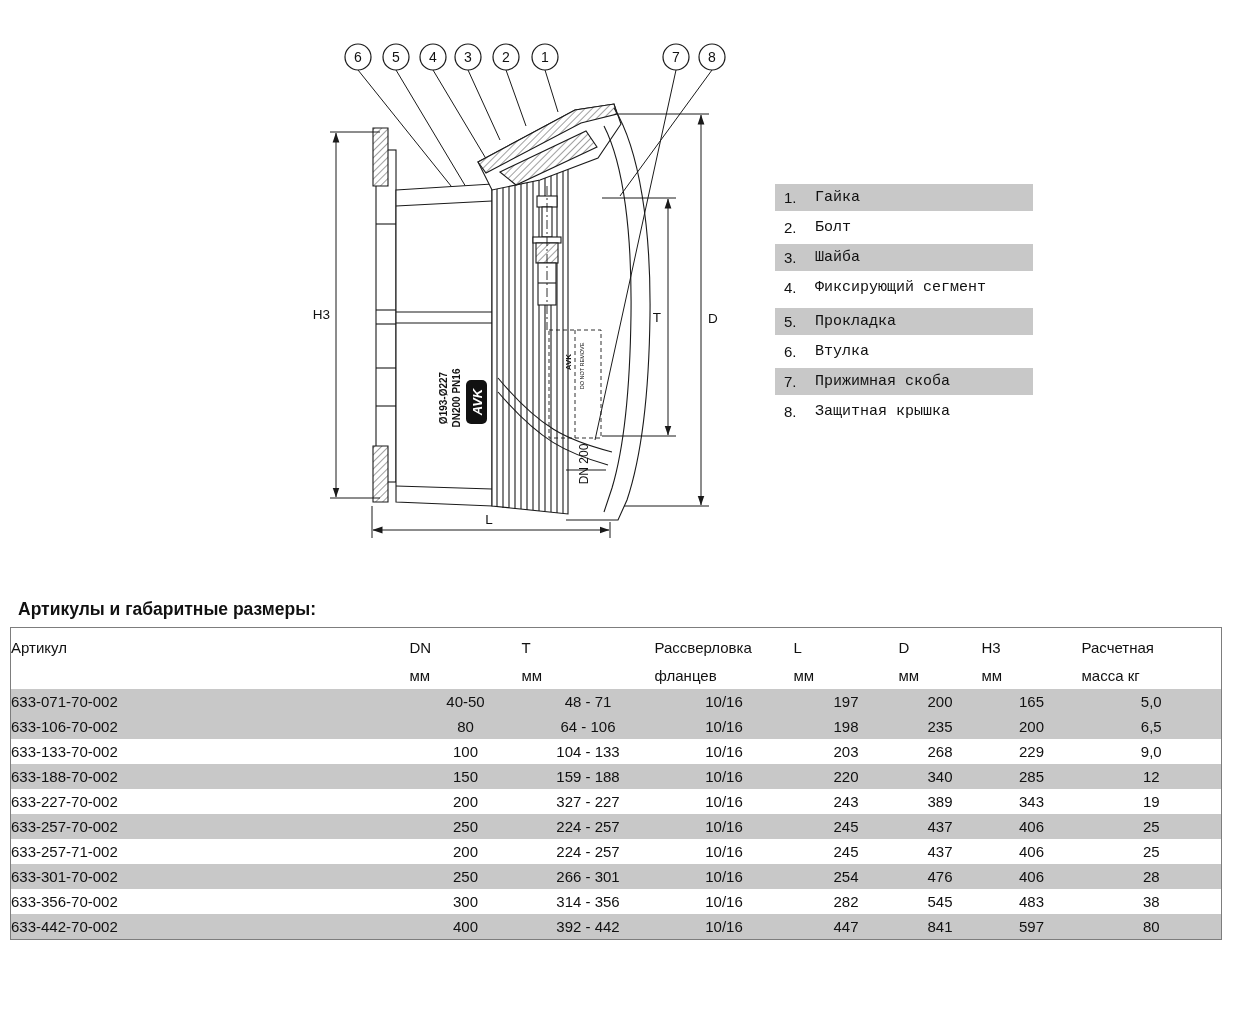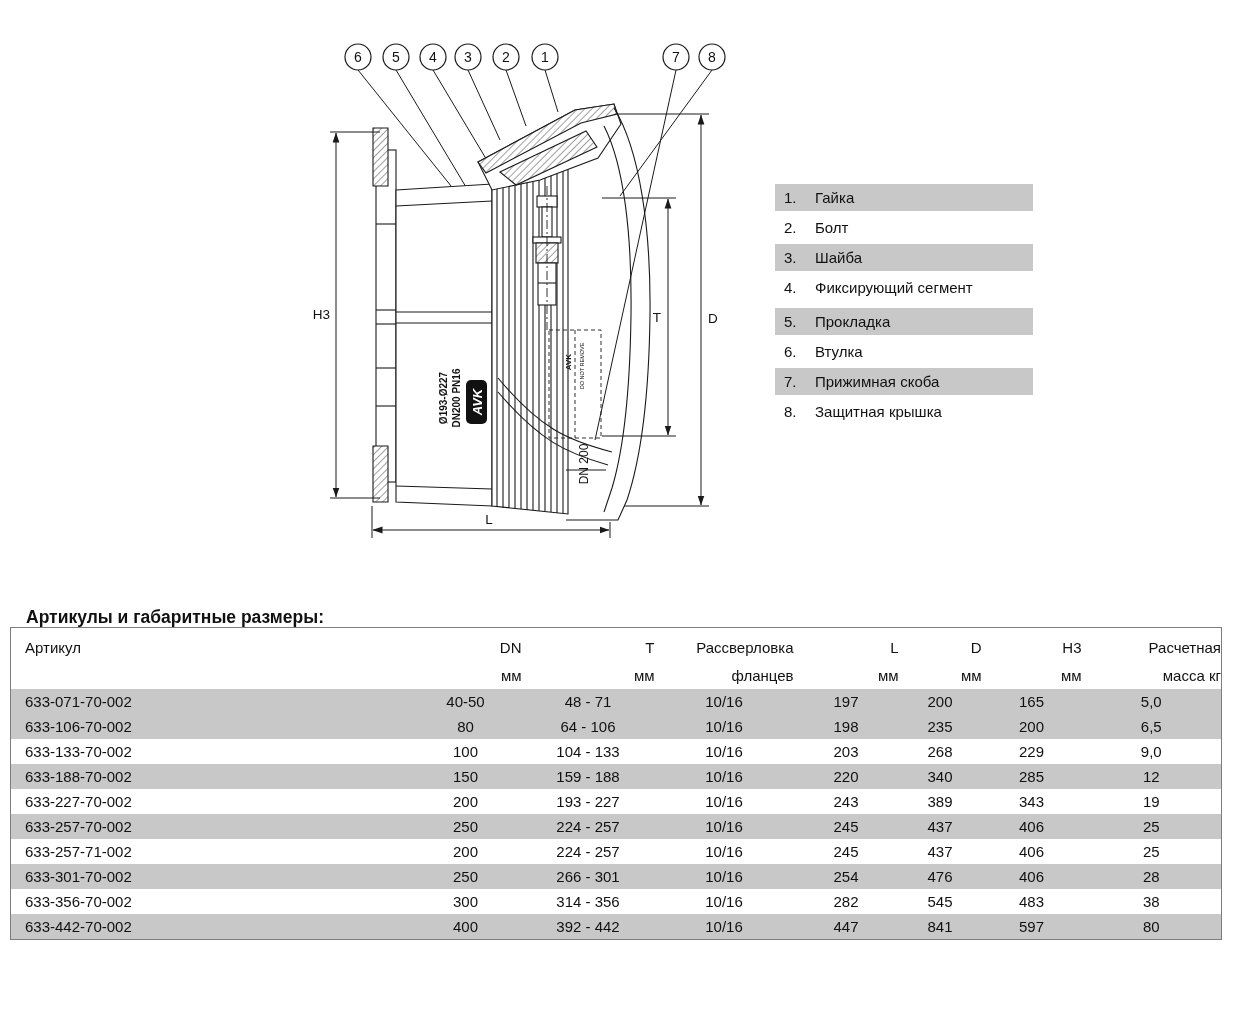--- a/index.html
+++ b/index.html
@@ -14,33 +14,33 @@
   .page{position:absolute;inset:0;}
   .drawing{position:absolute;left:0;top:0;}
   svg text{font-family:"Liberation Sans", sans-serif;}
 
   
   .legend{position:absolute;left:775px;top:184px;width:258px;}
   .legend-row{display:flex;align-items:center;height:27px;margin-bottom:3px;font-size:15px;}
   .legend-row:nth-child(5){margin-top:7px;}
   .legend-row.shaded{background:var(--shade,#c8c8c8);}
   .legend-num{width:40px;padding-left:9px;box-sizing:border-box;}
-  .legend-label{flex:1;}
+  .legend-label{flex:1;font-family:Liberation Mono, monospace;}
 
   
-  .section-title{position:absolute;left:10px;top:591px;margin:16px;font-size:17.5px;font-weight:bold;}
+  .section-title{position:absolute;left:10px;top:591px;margin:8px;font-size:17.5px;font-weight:bold;}
   .spec-table{
     position:absolute;left:10px;top:627px;width:1211px;
     border-collapse:collapse;border:1px solid #7d7d7d;
     font-size:15px;table-layout:fixed;
   }
-  .spec-table th{font-weight:normal;text-align:right;height:27px;padding:0;vertical-align:middle;}
+  .spec-table th{font-weight:normal;text-align:left;height:27px;padding:0;vertical-align:middle;}
   .spec-table thead tr:first-child th{height:30px;padding-top:4px;}
   .spec-table td{text-align:center;height:25px;padding:0;vertical-align:middle;}
-  .spec-table .col-first{text-align:left;padding-left:14px;}
+  .spec-table .col-first{text-align:left;}
   .spec-table tr.shaded{background:var(--shade,#c8c8c8);}
 </style>
 </head>
 <body>
 
 <div class="page">
 
   <svg class="drawing" width="760" height="560" viewBox="0 0 760 560">
     <defs>
       <pattern id="hatch" patternUnits="userSpaceOnUse" width="5" height="5" patternTransform="rotate(45)">
@@ -298,21 +298,21 @@
           <td>159 - 188</td>
           <td>10/16</td>
           <td>220</td>
           <td>340</td>
           <td>285</td>
           <td>12</td>
         </tr>
         <tr>
           <td class="col-first">633-227-70-002</td>
           <td>200</td>
-          <td>193 - 227</td>
+          <td>327 - 227</td>
           <td>10/16</td>
           <td>243</td>
           <td>389</td>
           <td>343</td>
           <td>19</td>
         </tr>
         <tr class="shaded">
           <td class="col-first">633-257-70-002</td>
           <td>250</td>
           <td>224 - 257</td>

